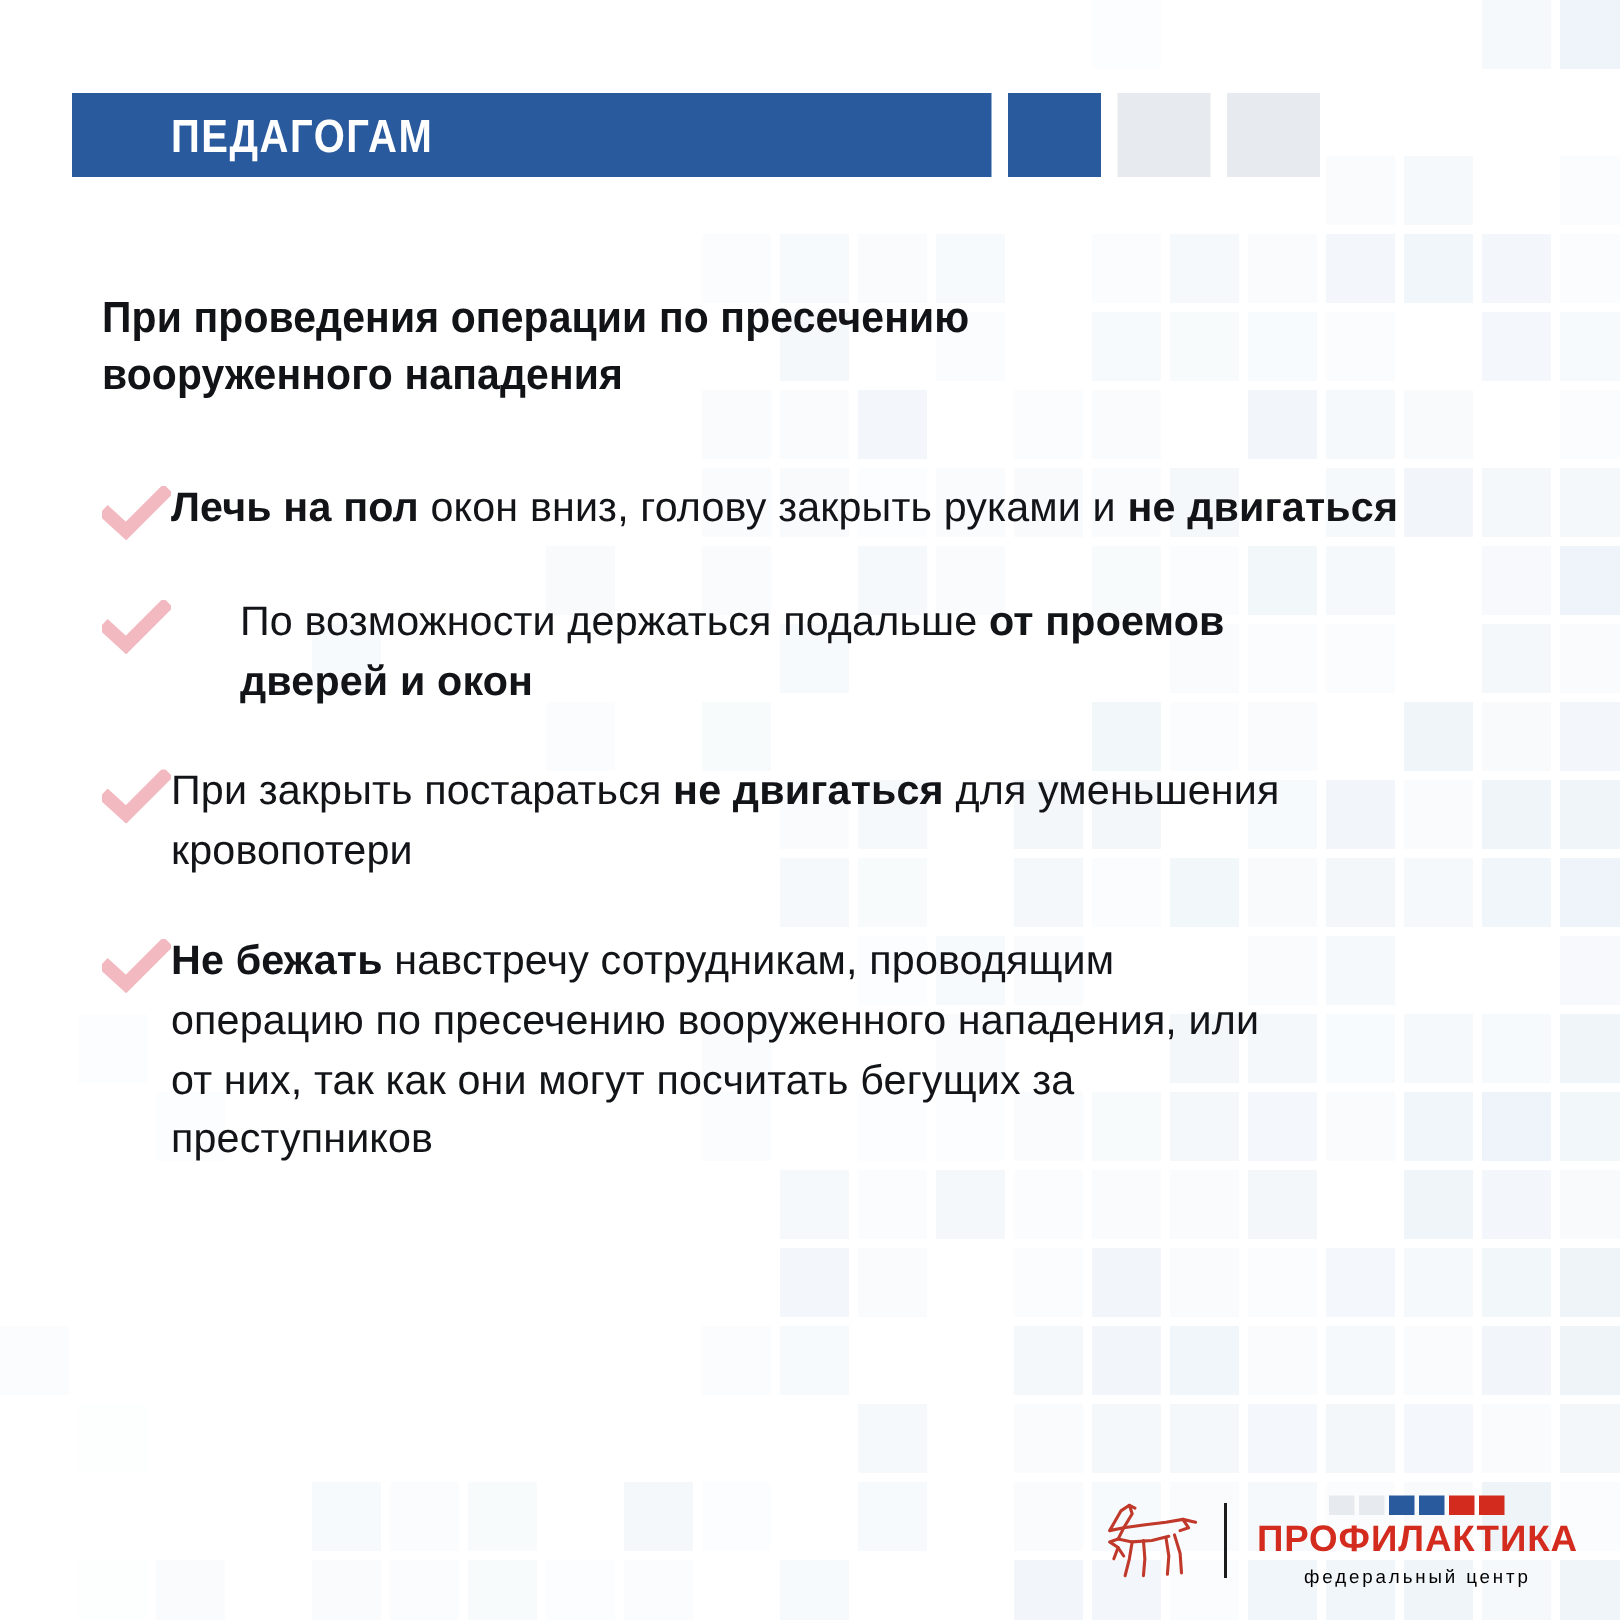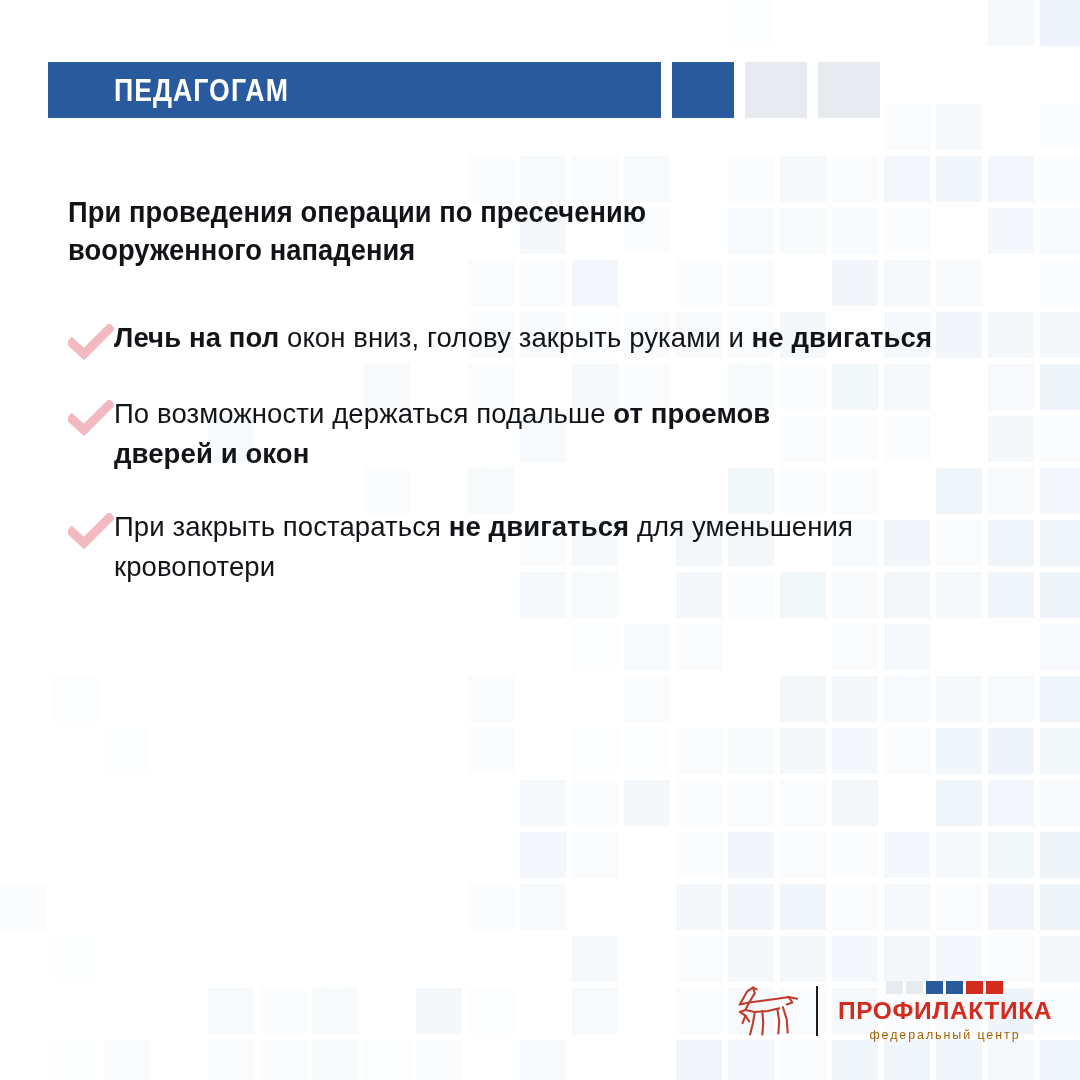--- a/index.html
+++ b/index.html
@@ -123,29 +123,29 @@
     line-height: 1.44;
     letter-spacing: 0.1px;
     padding-top: 0;
   }
   .bullet-text b {
     font-weight: 700;
   }
 
   
   .b1 .bullet-text { max-width: 880px; }
-  .b2 .bullet-text { max-width: 760px; }
+  .b2 .bullet-text { max-width: 760px; margin-left: 46px; }
   .b3 .bullet-text { max-width: 760px; }
   .b4 .bullet-text { max-width: 760px; }
 
   
   .footer-logo {
     position: absolute;
     right: 28px;
-    bottom: 38px;
+    bottom: 22px;
     display: flex;
     align-items: center;
     z-index: 4;
     justify-content: flex-end;
   }
   .logo-mark {
     width: 66px;
     height: 62px;
     margin-right: 16px;
   }
@@ -171,21 +171,21 @@
     display: block;
   }
   .logo-word {
     color: #d42b1f;
     font-size: 24.5px;
     font-weight: 700;
     letter-spacing: 0.6px;
     line-height: 1;
   }
   .logo-sub {
-    color: #a16207;
+    color: #000000;
     font-size: 12.5px;
     letter-spacing: 1.9px;
     line-height: 1;
     margin-top: 5px;
   }
 </style>
 </head>
 <body>
 
 <div id="poster">
@@ -412,20 +412,28 @@
         <div class="bullet-text"><span>По возможности держаться подальше </span><b>от проемов дверей и окон</b></div>
       </div>
       <div class="bullet b3">
         <div class="check-icon">
           <svg viewBox="0 0 46 36" width="46" height="36" aria-hidden="true">
             <path d="M4 19 L16 30 L41 5" fill="none" stroke="#f3b9c0" stroke-width="9" stroke-linecap="square" stroke-linejoin="miter"></path>
           </svg>
         </div>
         <div class="bullet-text"><span>При закрыть постараться </span><b>не двигаться</b><span> для уменьшения кровопотери</span></div>
       </div>
+      <div class="bullet b4">
+        <div class="check-icon">
+          <svg viewBox="0 0 46 36" width="46" height="36" aria-hidden="true">
+            <path d="M4 19 L16 30 L41 5" fill="none" stroke="#f3b9c0" stroke-width="9" stroke-linecap="square" stroke-linejoin="miter"></path>
+          </svg>
+        </div>
+        <div class="bullet-text"><b>Не бежать</b><span> навстречу сотрудникам, проводящим операцию по пресечению вооруженного нападения, или от них, так как они могут посчитать бегущих за преступников</span></div>
+      </div>
     </div>
 
   <div class="footer-logo">
     <div class="logo-mark">
       <svg viewBox="0 0 70 66" width="66" height="62" aria-hidden="true">
         <g fill="none" stroke="#c0392b" stroke-width="2.2" stroke-linecap="round" stroke-linejoin="round">
           <path d="M6 26 L14 12 L20 8 L22 14 L16 24 Z"></path>
           <path d="M16 24 L30 22 L46 20 L58 18 L67 20"></path>
           <path d="M58 18 L62 24 L56 26"></path>
           <path d="M16 24 L12 32 L6 34 L12 38 L9 46"></path>

